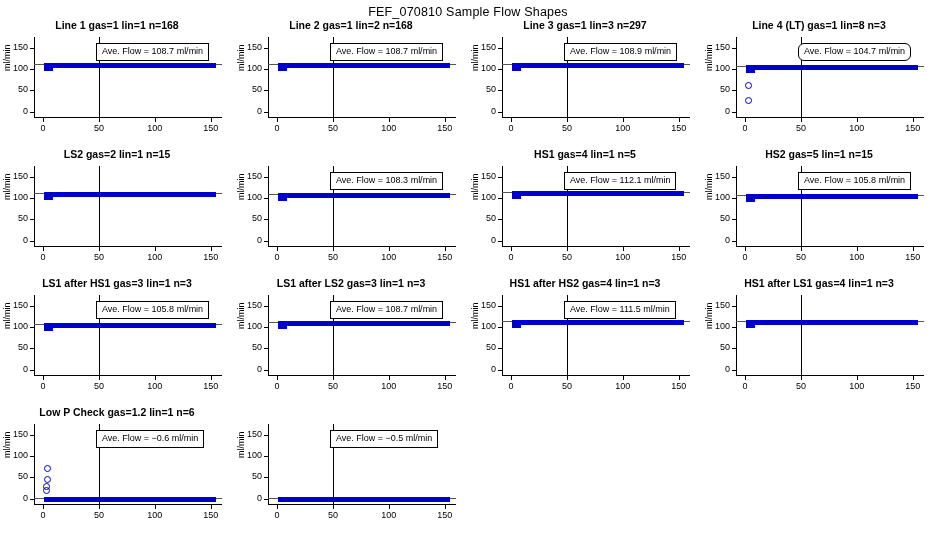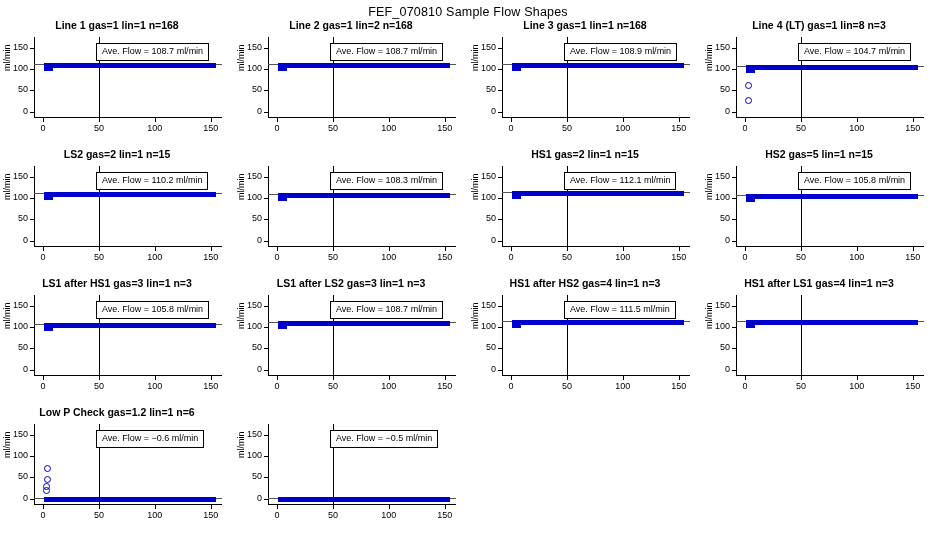--- a/index.html
+++ b/index.html
@@ -148,21 +148,21 @@
       <div class="yticklab" style="top: 22.6952px;">150</div>
       <div class="vline" style="left: 98.9048px;"></div>
       <div class="datacanvas">
         <div class="hline-gray" style="left: 0px; width: 188px; top: 27.3636px;"></div>
         <div class="band" style="left: 10.0714px; width: 172.333px; top: 26.3636px; height: 5px;"></div>
         <div class="band" style="left: 10.0714px; width: 9px; top: 27.3636px; height: 7px;"></div>
       </div>
       <div class="flowbox" style="left: 96px; top: 24px;">Ave. Flow =  108.7  ml/min</div>
     </div>
     <div class="panel" style="left: 468px; top: 0px;">
-      <div class="panel-title">Line 3 gas=1 lin=1 n=168</div>
+      <div class="panel-title">Line 3 gas=1 lin=3 n=297</div>
       <div class="ylab">ml/min</div>
       <div class="xaxis"></div>
       <div class="yaxis"></div>
       <div class="tick-x" style="left: 42.9524px;"></div>
       <div class="xticklab" style="left: 27.9524px;">0</div>
       <div class="tick-x" style="left: 98.9048px;"></div>
       <div class="xticklab" style="left: 83.9048px;">50</div>
       <div class="tick-x" style="left: 154.857px;"></div>
       <div class="xticklab" style="left: 139.857px;">100</div>
       <div class="tick-x" style="left: 210.81px;"></div>
@@ -205,21 +205,21 @@
       <div class="tick-y" style="top: 28.6952px;"></div>
       <div class="yticklab" style="top: 22.6952px;">150</div>
       <div class="vline" style="left: 98.9048px;"></div>
       <div class="datacanvas">
         <div class="hline-gray" style="left: 0px; width: 188px; top: 29.0749px;"></div>
         <div class="band" style="left: 10.0714px; width: 172.333px; top: 28.0749px; height: 5px;"></div>
         <div class="band" style="left: 10.0714px; width: 9px; top: 29.0749px; height: 7px;"></div>
         <div class="dot" style="left: 9.30952px; top: 45.3422px;"></div>
         <div class="dot" style="left: 9.30952px; top: 59.8877px;"></div>
       </div>
-      <div class="flowbox" style="left: 96px; top: 24px;">Ave. Flow =  104.7  ml/min</div>
+      <div class="flowbox" style="left: 96px; top: 24px; border-radius: 6px;">Ave. Flow =  104.7  ml/min</div>
     </div>
     <div class="panel" style="left: 0px; top: 129px;">
       <div class="panel-title">LS2 gas=2 lin=1 n=15</div>
       <div class="ylab">ml/min</div>
       <div class="xaxis"></div>
       <div class="yaxis"></div>
       <div class="tick-x" style="left: 42.9524px;"></div>
       <div class="xticklab" style="left: 27.9524px;">0</div>
       <div class="tick-x" style="left: 98.9048px;"></div>
       <div class="xticklab" style="left: 83.9048px;">50</div>
@@ -234,21 +234,20 @@
       <div class="tick-y" style="top: 50.0856px;"></div>
       <div class="yticklab" style="top: 44.0856px;">100</div>
       <div class="tick-y" style="top: 28.6952px;"></div>
       <div class="yticklab" style="top: 22.6952px;">150</div>
       <div class="vline" style="left: 98.9048px;"></div>
       <div class="datacanvas">
         <div class="hline-gray" style="left: 0px; width: 188px; top: 26.7219px;"></div>
         <div class="band" style="left: 10.0714px; width: 172.333px; top: 25.7219px; height: 5px;"></div>
         <div class="band" style="left: 10.0714px; width: 9px; top: 26.7219px; height: 7px;"></div>
       </div>
-      <div class="flowbox" style="left: 96px; top: 24px;">Ave. Flow =  110.2  ml/min</div>
     </div>
     <div class="panel" style="left: 234px; top: 129px;">
       <div class="ylab">ml/min</div>
       <div class="xaxis"></div>
       <div class="yaxis"></div>
       <div class="tick-x" style="left: 42.9524px;"></div>
       <div class="xticklab" style="left: 27.9524px;">0</div>
       <div class="tick-x" style="left: 98.9048px;"></div>
       <div class="xticklab" style="left: 83.9048px;">50</div>
       <div class="tick-x" style="left: 154.857px;"></div>
@@ -265,21 +264,21 @@
       <div class="yticklab" style="top: 22.6952px;">150</div>
       <div class="vline" style="left: 98.9048px;"></div>
       <div class="datacanvas">
         <div class="hline-gray" style="left: 0px; width: 188px; top: 27.5348px;"></div>
         <div class="band" style="left: 10.0714px; width: 172.333px; top: 26.5348px; height: 5px;"></div>
         <div class="band" style="left: 10.0714px; width: 9px; top: 27.5348px; height: 7px;"></div>
       </div>
       <div class="flowbox" style="left: 96px; top: 24px;">Ave. Flow =  108.3  ml/min</div>
     </div>
     <div class="panel" style="left: 468px; top: 129px;">
-      <div class="panel-title">HS1 gas=2 lin=1 n=15</div>
+      <div class="panel-title">HS1 gas=4 lin=1 n=5</div>
       <div class="ylab">ml/min</div>
       <div class="xaxis"></div>
       <div class="yaxis"></div>
       <div class="tick-x" style="left: 42.9524px;"></div>
       <div class="xticklab" style="left: 27.9524px;">0</div>
       <div class="tick-x" style="left: 98.9048px;"></div>
       <div class="xticklab" style="left: 83.9048px;">50</div>
       <div class="tick-x" style="left: 154.857px;"></div>
       <div class="xticklab" style="left: 139.857px;">100</div>
       <div class="tick-x" style="left: 210.81px;"></div>

